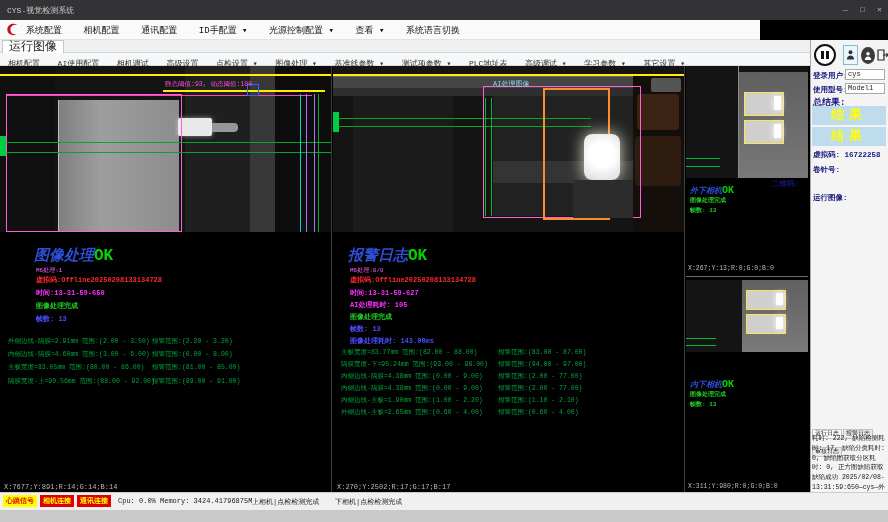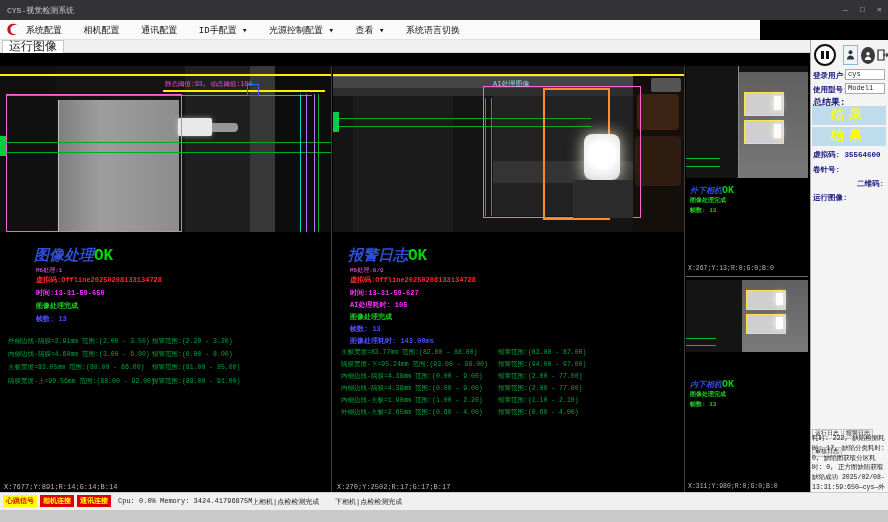--- a/index.html
+++ b/index.html
@@ -76,20 +76,34 @@
       <span class="menu-item">光源控制配置 ▾</span>
       <span class="menu-item">查看 ▾</span>
       <span class="menu-item">系统语言切换</span>
     </span>
   </div>
 
   <div class="tabstrip">
     <span class="tab">运行图像</span>
   </div>
 
+  <div class="toolbar">
+    <span class="tool-item">相机配置</span>
+    <span class="tool-item">AI使用配置</span>
+    <span class="tool-item">相机调试</span>
+    <span class="tool-item">高级设置</span>
+    <span class="tool-item">点检设置 ▾</span>
+    <span class="tool-item">图像处理 ▾</span>
+    <span class="tool-item">基准线参数 ▾</span>
+    <span class="tool-item">测试项参数 ▾</span>
+    <span class="tool-item">PLC地址表</span>
+    <span class="tool-item">高级调试 ▾</span>
+    <span class="tool-item">学习参数 ▾</span>
+    <span class="tool-item">其它设置 ▾</span>
+  </div>
 
   <div class="view-img" style="left:0;top:66px;width:331px;height:166px;">
     <div class="abs" style="left:0;top:0;width:55px;height:166px;background:#101010;"></div>
     <div class="abs" style="left:185px;top:0;width:65px;height:166px;background:#1f1f1f;"></div>
     <div class="abs" style="left:250px;top:0;width:25px;height:166px;background:#383838;"></div>
     <div class="abs" style="left:275px;top:0;width:56px;height:166px;background:#0d0d0d;"></div>
     <div class="abs" style="left:58px;top:34px;width:120px;height:132px;background:linear-gradient(90deg,#7f7f7f,#9e9e9e 35%,#8d8d8d);border-left:1px solid #c0c0c0;"></div>
     <div class="abs" style="left:178px;top:52px;width:34px;height:18px;background:#e9e9e9;border-radius:2px;box-shadow:0 0 5px rgba(255,255,255,.5);"></div>
     <div class="abs" style="left:212px;top:57px;width:26px;height:9px;background:#979797;border-radius:0 4px 4px 0;"></div>
     <div class="abs" style="left:0;top:8px;width:331px;height:2px;background:#ffee00;"></div>
@@ -238,23 +252,23 @@
 
   <span class="lbl" style="left:813px;top:71px;">登录用户:</span>
   <div class="field" style="left:845px;top:69px;">cys</div>
   <span class="lbl" style="left:813px;top:85px;">使用型号:</span>
   <div class="field" style="left:845px;top:83px;">Model1</div>
   <span class="lbl" style="left:813px;top:96px;font-size:9px;">总结果:</span>
 
   <div class="result-box" style="top:106px;">结果</div>
   <div class="result-box" style="top:127px;">结果</div>
 
-  <span class="lbl" style="left:813px;top:150px;">虚拟码: 35564600</span>
+  <span class="lbl" style="left:813px;top:150px;">虚拟码: 16722258</span>
   <span class="lbl" style="left:813px;top:165px;">卷针号:</span>
-  <span class="lbl" style="left:857px;top:179px;">二维码:</span>
+  <span class="lbl" style="left:772px;top:179px;">二维码:</span>
   <span class="lbl" style="left:813px;top:193px;">运行图像:</span>
 
   <span class="abs" style="left:812px;top:422px;">
     <span class="log-tab active">运行日志</span><span class="log-tab">报警日志</span><span class="log-tab">审核日志</span>
   </span>
   <div class="log-text">耗时: 222, 缺陷检测耗时: 17, 缺陷分类耗时: 0, 缺陷图获取分区耗时: 0, 正方图缺陷获取缺陷成功 2025/02/08-13:31:59:650—cys—外上相机—图像处理耗时: 258.00ms</div>
 
   <div class="statusbar">
     <span class="badge" style="left:3px;background:#ffff00;color:#e00000;">心跳信号</span>
     <span class="badge" style="left:40px;background:#e00000;color:#ffff00;">相机连接</span>

